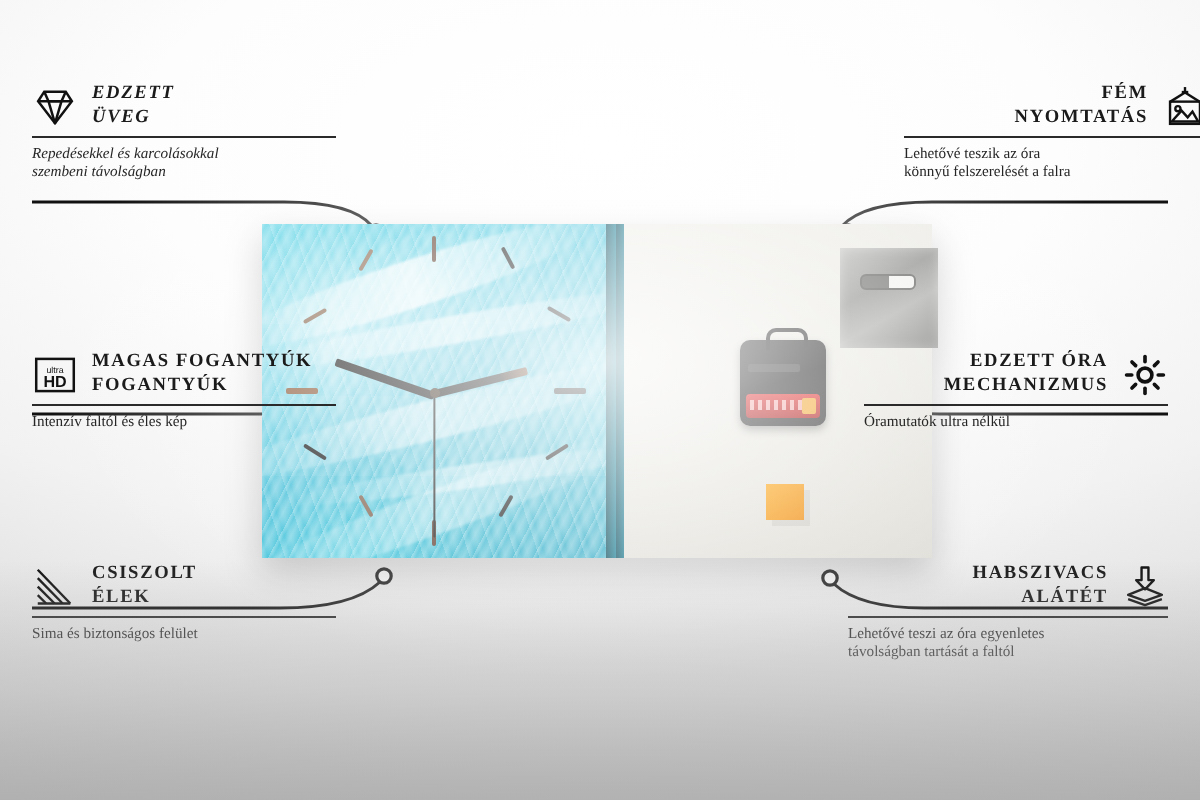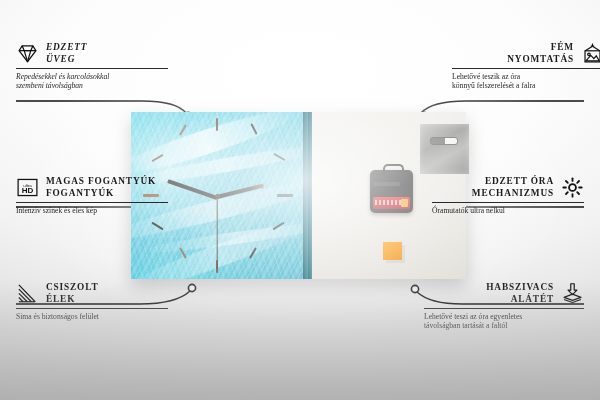--- a/index.html
+++ b/index.html
@@ -201,21 +201,21 @@
           <text x="12" y="18.2" text-anchor="middle" font-family="Liberation Sans, sans-serif" font-size="8.4" font-weight="bold" fill="#111">HD</text>
         </svg>
       </span>
       <span class="co-title">
         <span>MAGAS FOGANTYÚK</span><br>
         <span>FOGANTYÚK</span>
       </span>
     </div>
     <div class="co-rule"></div>
     <div class="co-desc">
-      <span>Intenzív színek és éles kép</span>
+      <span>Intenzív faltól és éles kép</span>
     </div>
   </div>
 
   <div class="callout left" style="left:16px;top:282px;width:152px;">
     <div class="co-head">
       <span class="ico">
         <svg viewBox="0 0 24 24" width="23" height="23" stroke="#111" stroke-width="1.25" fill="none">
           <path d="M3 3 L20 20.6"></path>
             <path d="M3 7.4 L16 20.6"></path>
             <path d="M3 11.8 L11.8 20.6"></path>

